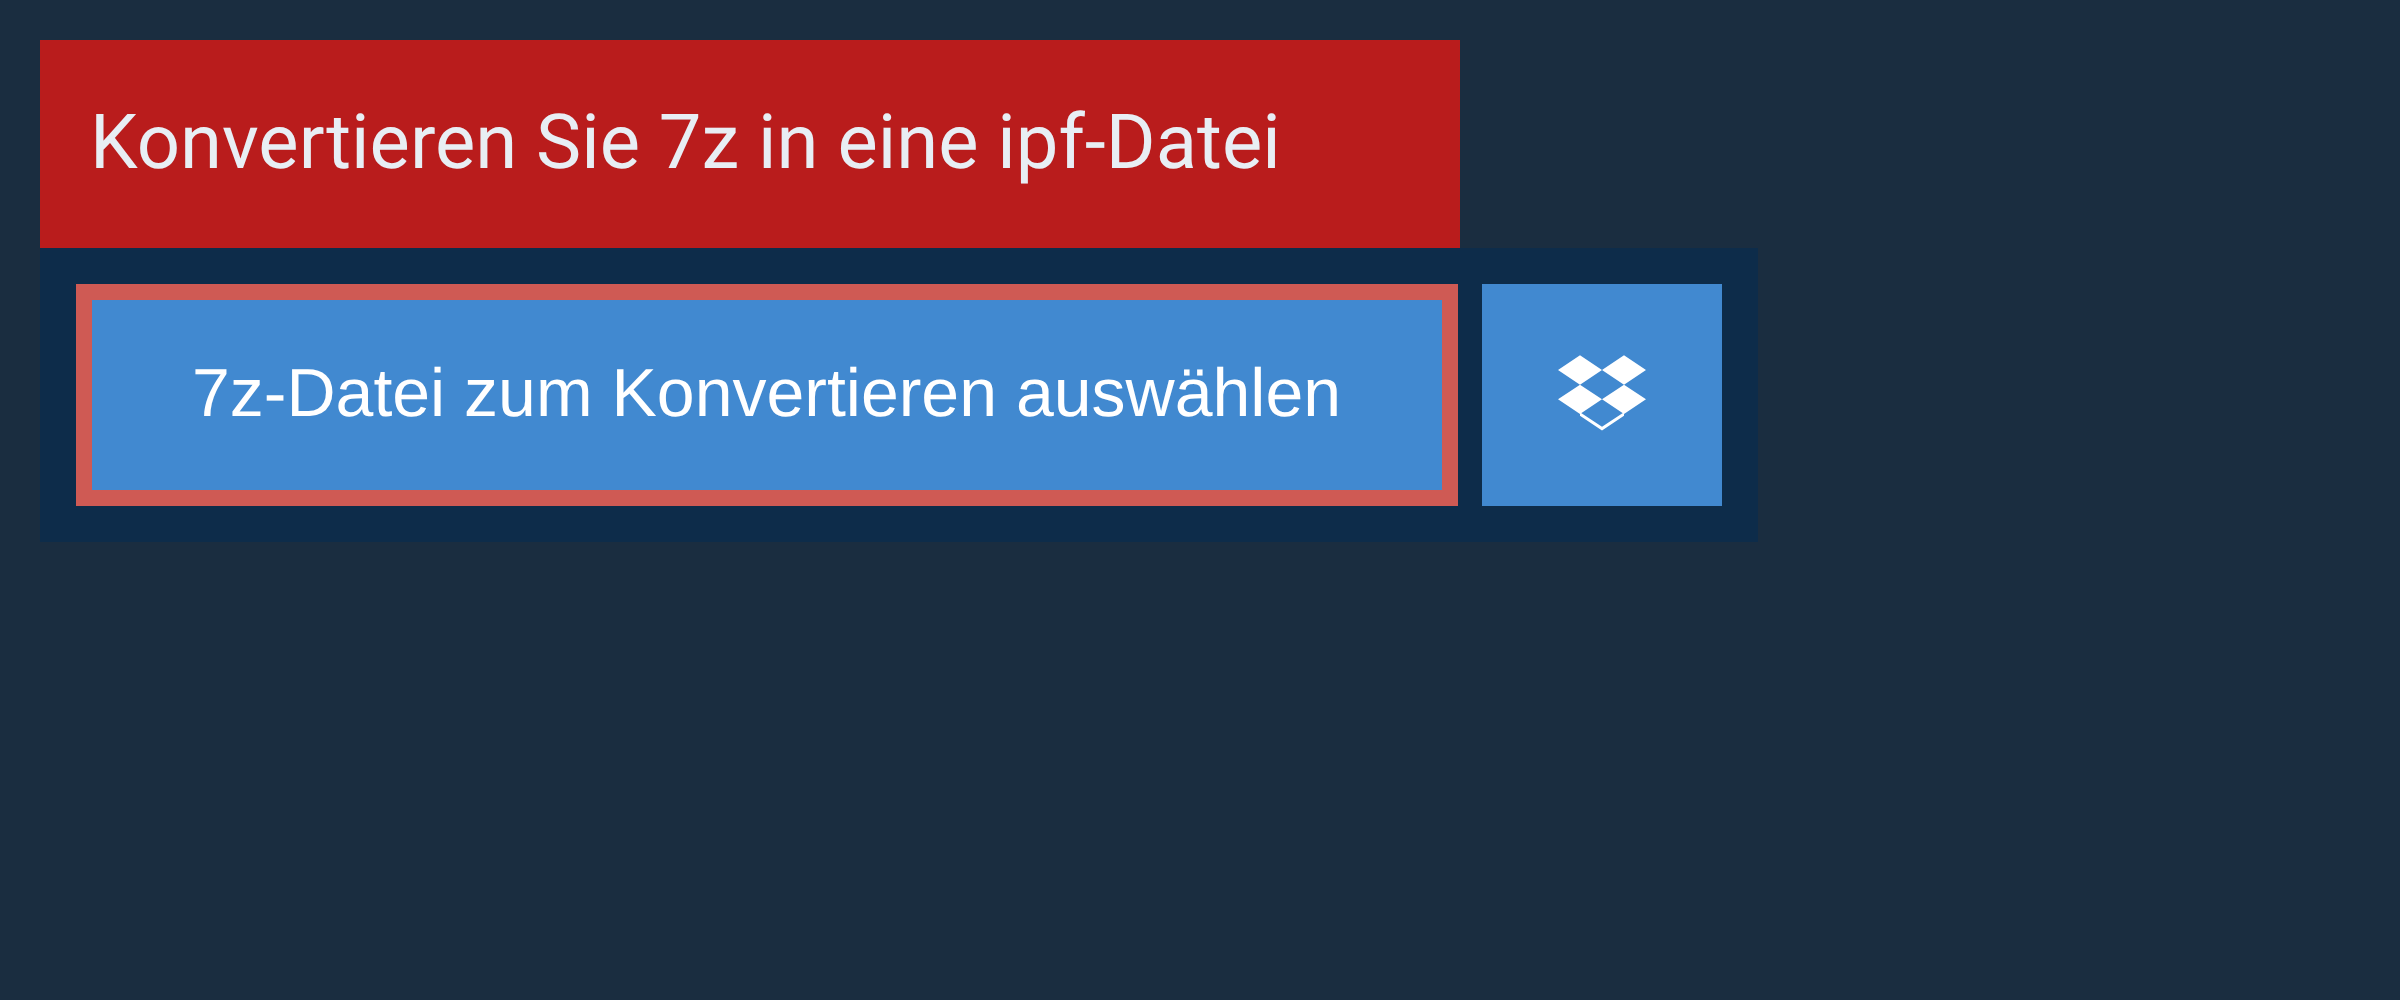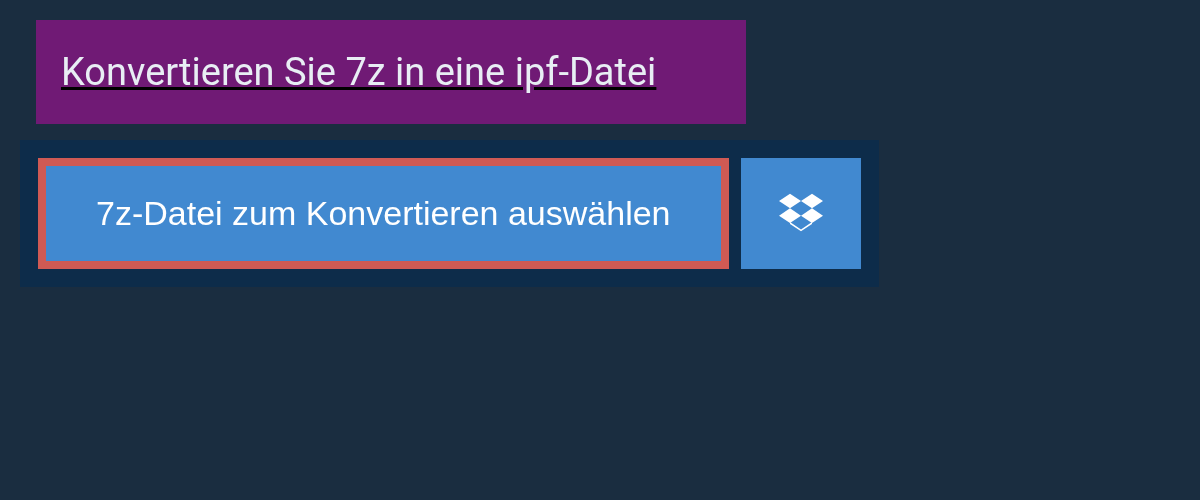--- a/index.html
+++ b/index.html
@@ -15,34 +15,33 @@
       overflow: hidden;
     }
     .container {
       position: relative;
       width: 100%;
       height: 100%;
     }
     .title-bar {
       position: absolute;
       top: 20px;
-      left: 36px;
-      background-color: #701a75;
+      left: 20px;
+      background-color: #b91c1c;
       padding: 30px 90px 30px 25px;
-      text-decoration: underline;
     }
     .title-text {
       color: #e8eef4;
       font-size: 38px;
       font-weight: 400;
       white-space: nowrap;
     }
     .button-panel {
       position: absolute;
-      top: 140px;
+      top: 124px;
       left: 20px;
       background-color: #0d2c4a;
       padding: 18px;
       display: flex;
       gap: 12px;
       align-items: stretch;
     }
     .select-button {
       background-color: #4189d0;
       border: 8px solid #cf5a54;

